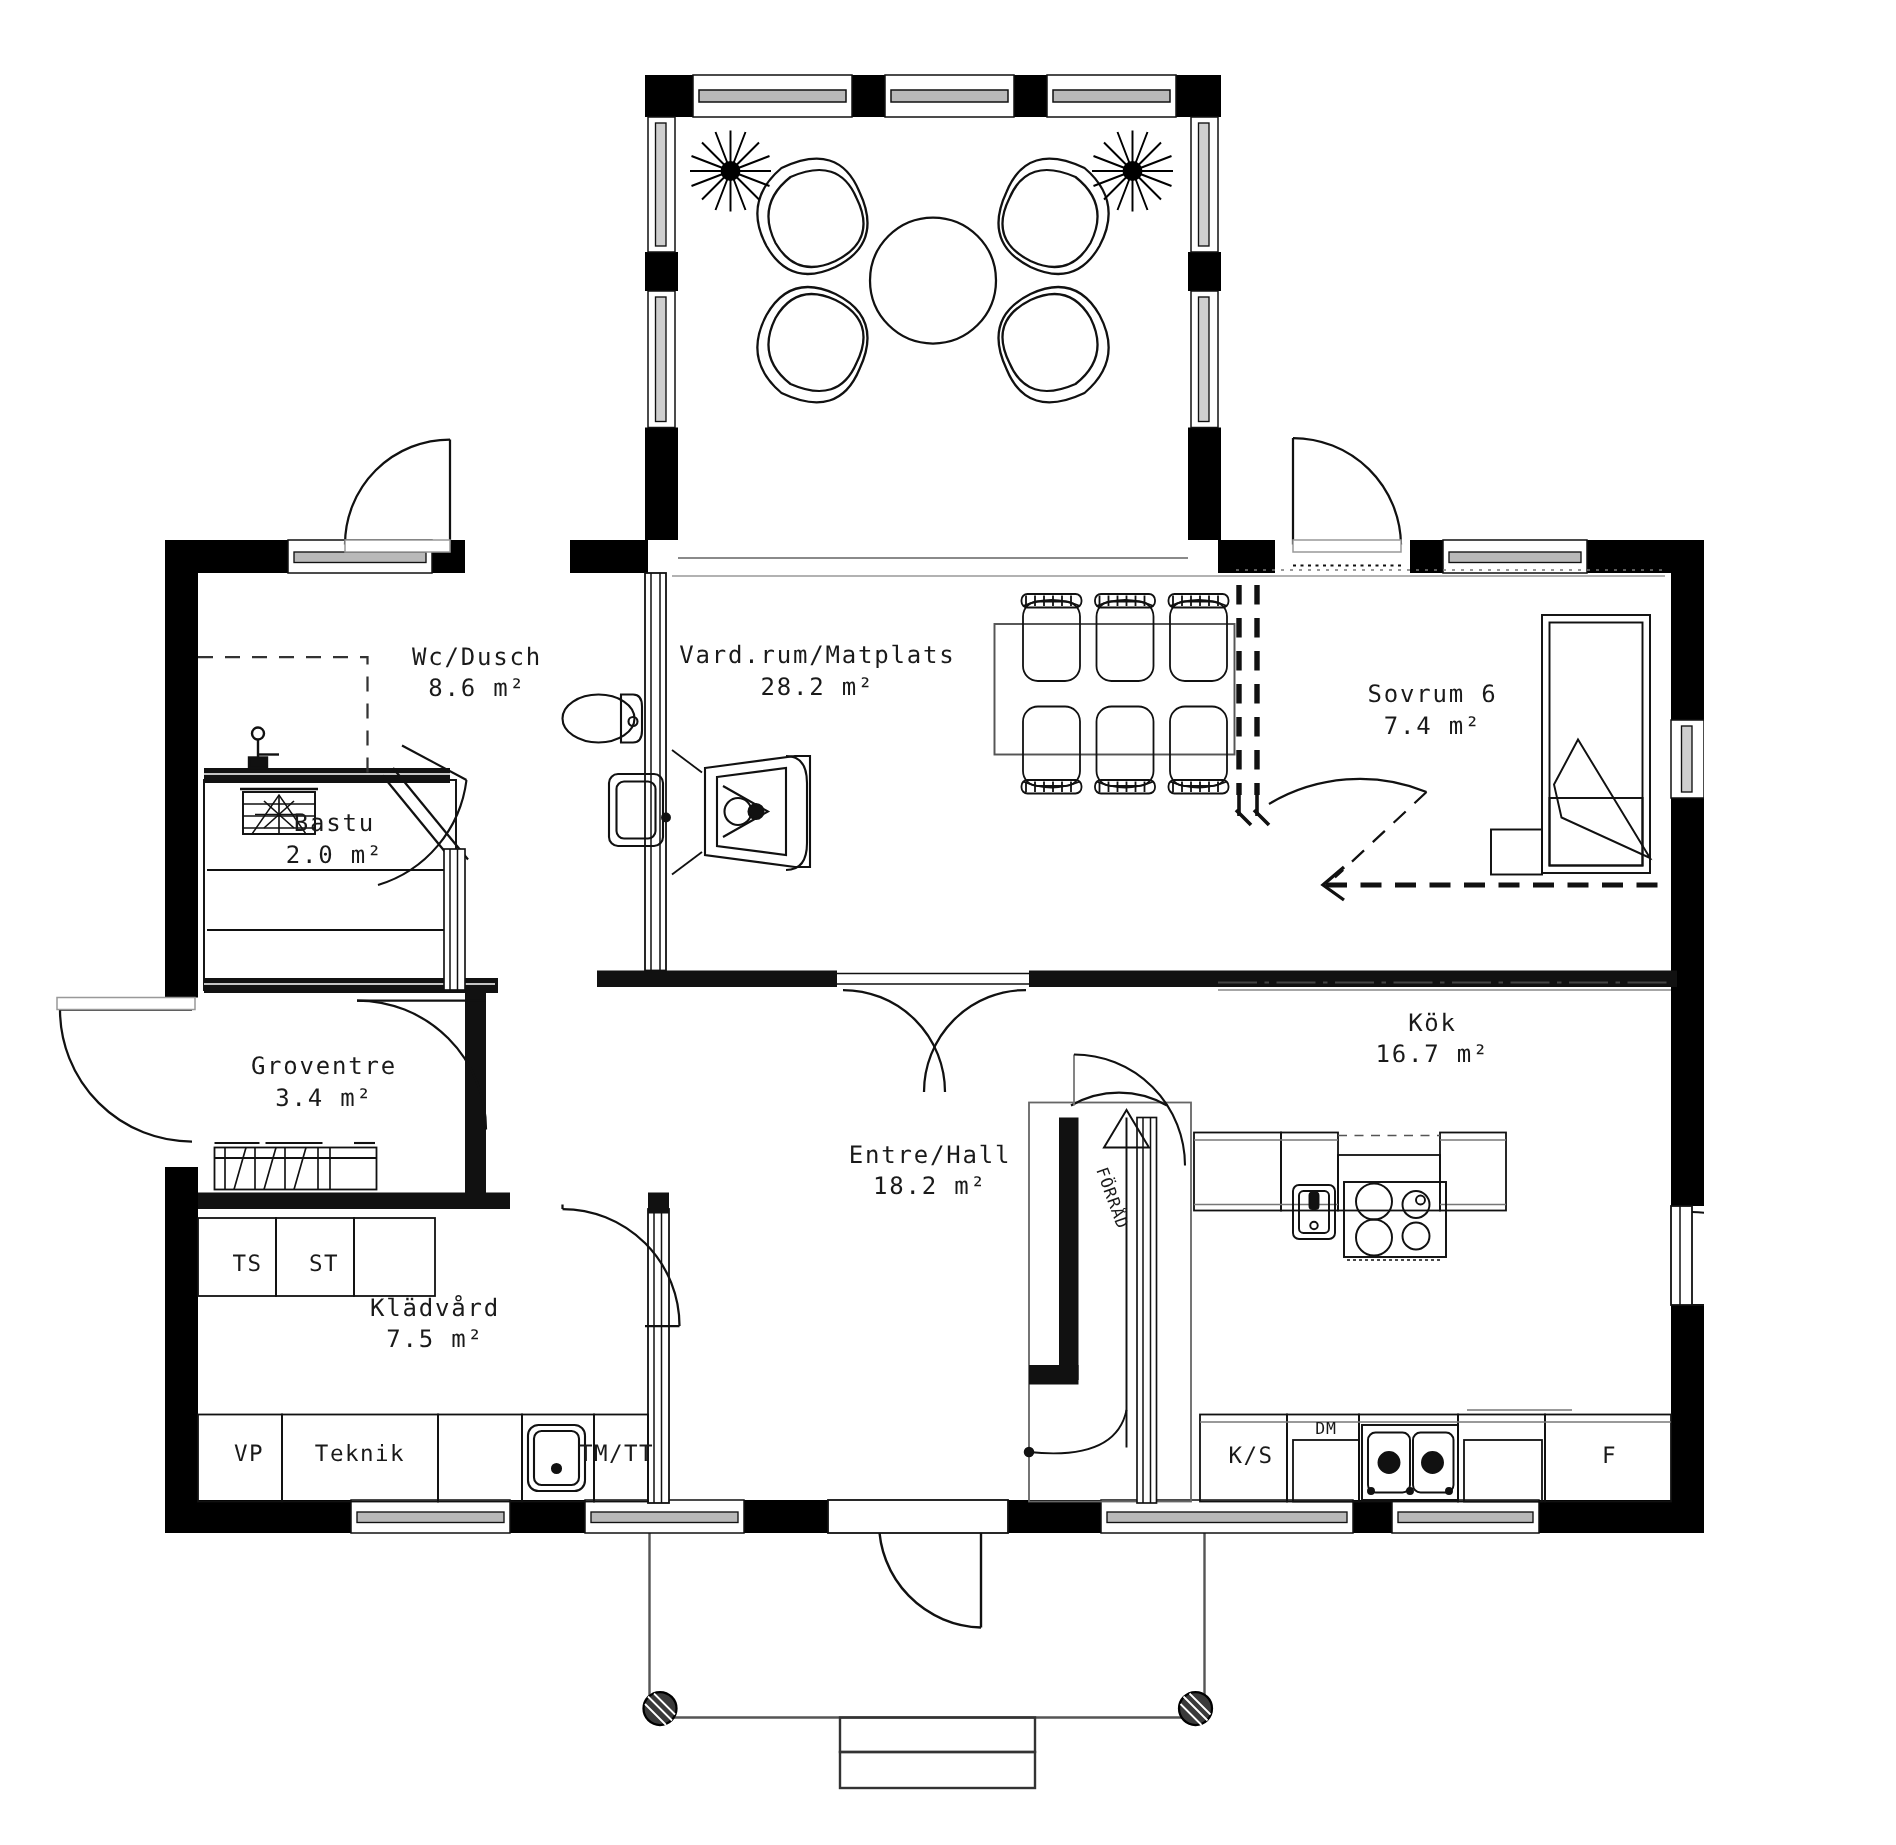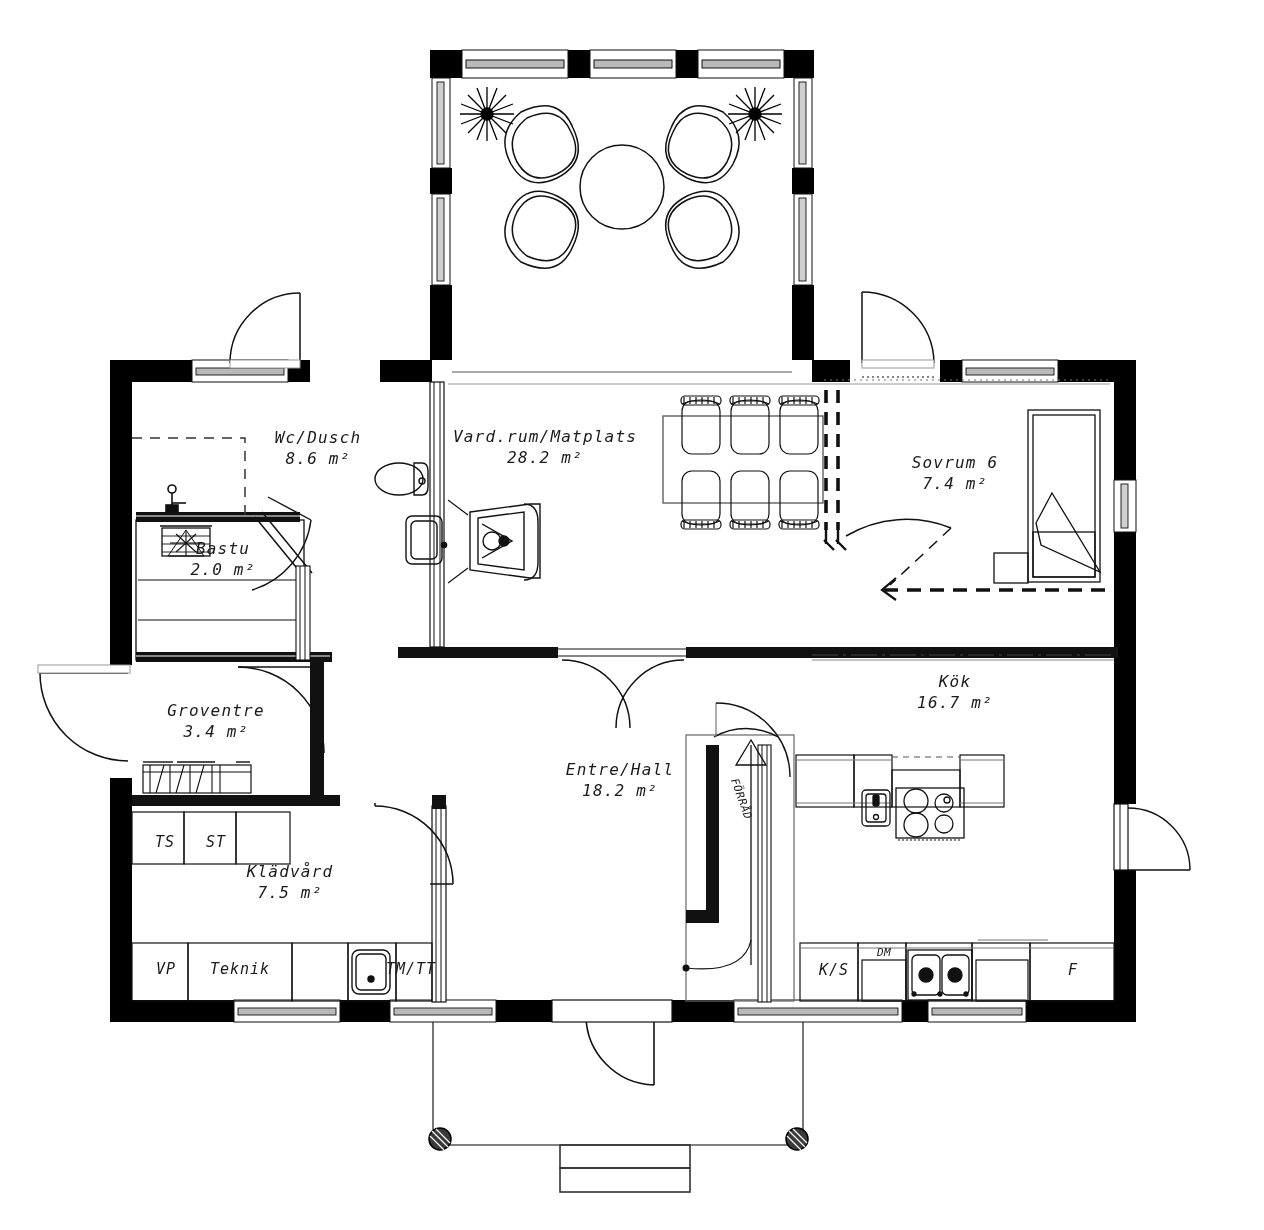--- a/index.html
+++ b/index.html
@@ -1,17 +1,17 @@
 <!DOCTYPE html>
 <html><head>
 <meta charset="utf-8">
 <style>
   html,body{margin:0;padding:0;background:#ffffff;}
   body{width:1264px;height:1230px;font-family:"DejaVu Sans Mono","Liberation Mono",monospace;}
-  #stage{position:relative;width:1264px;height:1230px;overflow:hidden;background:#fca5a5;font-style:italic;}
+  #stage{position:relative;width:1136px;height:1230px;overflow:hidden;background:#fca5a5;}
   svg{display:block;}
   .lbl{font-family:"DejaVu Sans Mono","Liberation Mono",monospace;fill:#1a1a1a;text-anchor:middle;}
   .rname{font-size:16px;letter-spacing:1.2px;}
   .rarea{font-size:16px;letter-spacing:1.2px;}
   .small{font-size:15px;letter-spacing:1px;}
   .tiny{font-size:11px;letter-spacing:0.5px;}
 </style>
 </head>
 <body>
 

